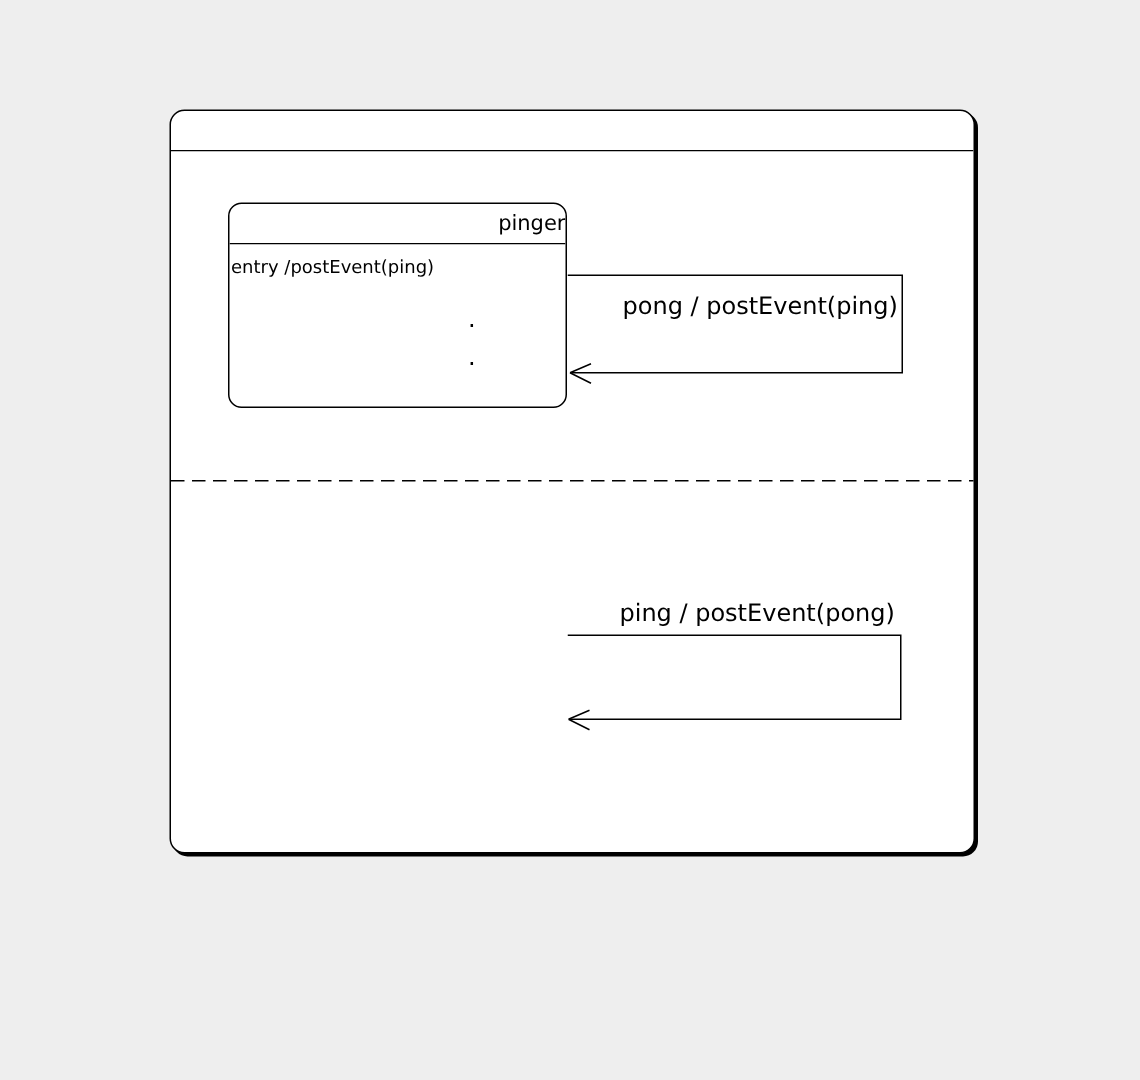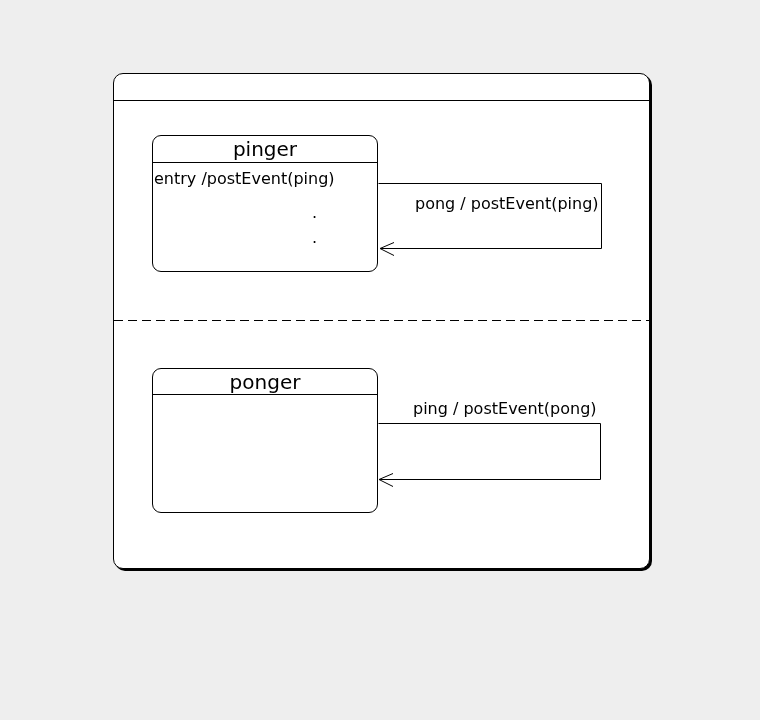--- a/index.html
+++ b/index.html
@@ -36,30 +36,30 @@
     position: absolute;
     background: #ffffff;
     border: 1px solid #000000;
     border-radius: 9px;
   }
   .state-pinger { left: 152px; top: 135px; width: 226px; height: 137px; }
   .state-ponger { left: 152px; top: 368px; width: 226px; height: 145px; }
   .state-title {
     height: 27px;
     line-height: 27px;
-    text-align: center;
-    font-size: 20px;
+    text-align: right;
+    font-size: 14px;
     border-bottom: 1px solid #000000;
     border-radius: 9px 9px 0 0;
     white-space: nowrap;
     overflow: hidden;
   }
   .state-ponger .state-title { height: 26px; line-height: 26px; }
   .state-body {
-    font-size: 16px;
+    font-size: 12px;
     line-height: 19px;
     padding: 6px 1px;
     white-space: nowrap;
   }
   .ellipsis-dot {
     position: absolute;
     font-size: 16px;
     line-height: 16px;
     width: 4px;
   }
@@ -101,20 +101,16 @@
 
   <div class="state state-pinger">
     <div class="state-title">pinger</div>
     <div class="state-body">entry /postEvent(ping)</div>
     <span class="ellipsis-dot dot-1">.</span>
     <span class="ellipsis-dot dot-2">.</span>
   </div>
 
   <div class="trans-label label-pong">pong / postEvent(ping)</div>
 
-  <div class="state state-ponger">
-    <div class="state-title">ponger</div>
-    <div class="state-body"></div>
-  </div>
 
   <div class="trans-label label-ping">ping / postEvent(pong)</div>
 
 </div>
 
 </body></html>

